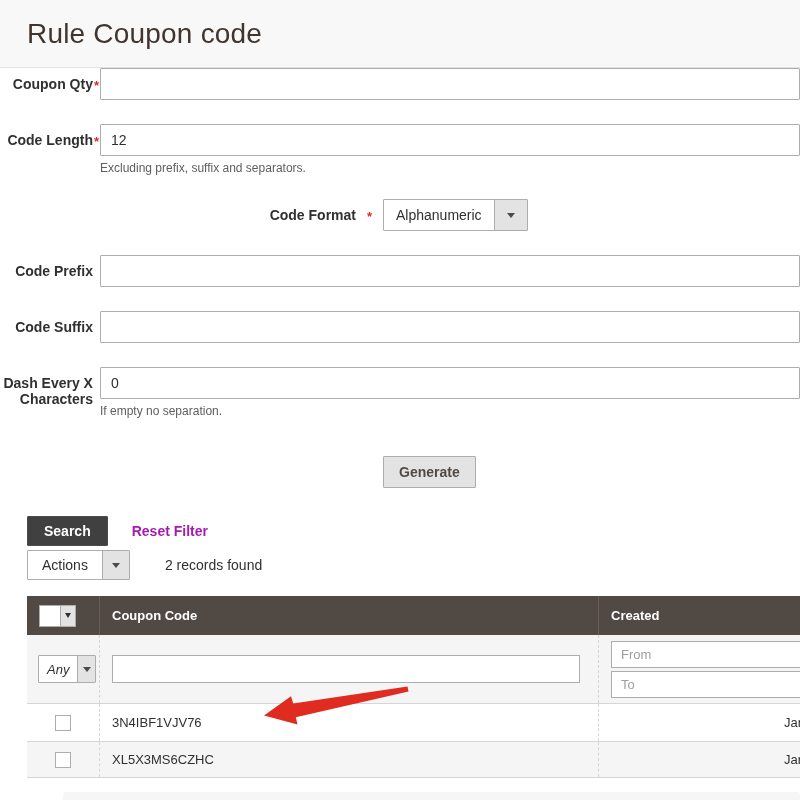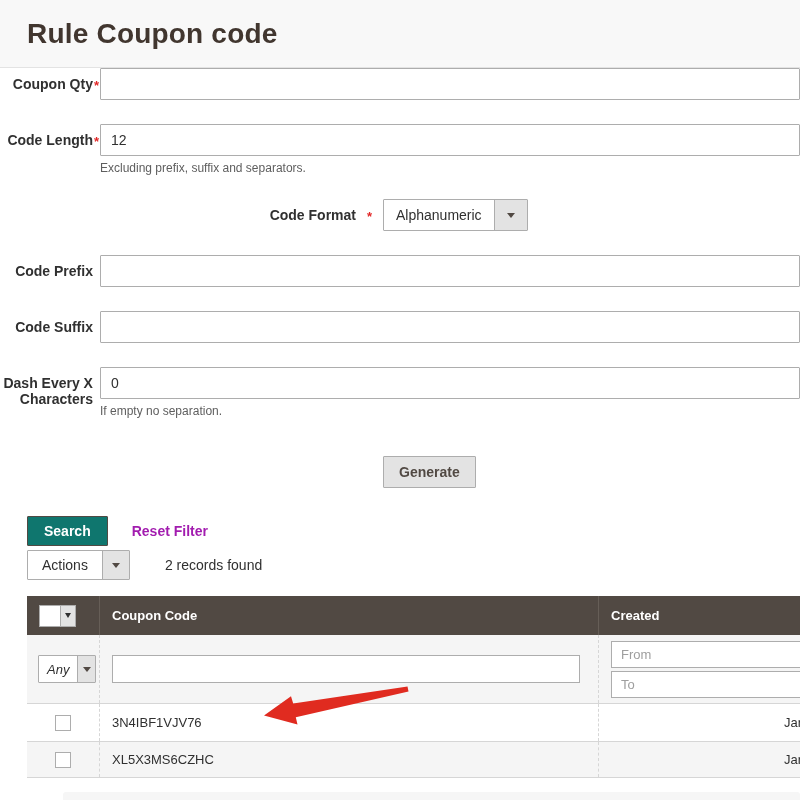--- a/index.html
+++ b/index.html
@@ -2,21 +2,21 @@
 <html><head>
 <meta charset="utf-8">
 <style>
   * { margin:0; padding:0; box-sizing:border-box; }
   html,body { width:800px; height:800px; overflow:hidden; background:#fff;
     font-family:"Liberation Sans", sans-serif; color:#303030; }
 
   
   .page-header { height:68px; background:#f8f8f8; border-bottom:1px solid #e3e3e3;
     display:flex; align-items:center; padding-left:27px; }
-  .page-title { font-size:28px; font-weight:700; color:#41362f; letter-spacing:.2px; }
+  .page-title { font-size:28px; font-weight:400; color:#41362f; letter-spacing:.2px; }
 
   
   .form-area { padding-top:0; }
   .field-row { display:flex; align-items:flex-start; margin-bottom:24px; }
   .field-row.first { margin-top:0; }
   .label-cell { width:356px; text-align:right; padding-top:8px;
     font-size:14px; font-weight:600; color:#303030; }
   .req-cell { width:27px; text-align:center; padding-top:10px;
     color:#e22626; font-size:13px; font-weight:600; }
   .control-cell { flex:0 0 auto; }
@@ -34,21 +34,21 @@
     border-right:4px solid transparent; border-top:5px solid #514943; }
 
   .generate-row { margin-left:383px; margin-top:38px; }
   .btn-secondary { display:inline-block; background:#e3e3e3; border:1px solid #adadad;
     color:#514943; font-size:14px; font-weight:600; font-family:inherit;
     padding:7px 15px; cursor:pointer; border-radius:1px; }
 
   
   .toolbar { margin-left:27px; margin-top:28px; }
   .search-row { display:flex; align-items:center; }
-  .btn-primary { display:inline-block; background:#0f766e; border:1px solid #514943;
+  .btn-primary { display:inline-block; background:#404040; border:1px solid #514943;
     color:#fff; font-size:14px; font-weight:600; font-family:inherit;
     padding:6px 16px; cursor:pointer; border-radius:1px; }
   .reset-link { margin-left:24px; color:#a21caf; font-size:14px; font-weight:700;
     text-decoration:none; cursor:pointer; }
   .actions-row { display:flex; align-items:center; margin-top:4px; }
   .actions-select { height:30px; }
   .actions-select .sel-text { padding:0 14px; }
   .actions-select .sel-arrow { width:27px; }
   .records-found { margin-left:35px; font-size:14px; color:#303030; }
 

